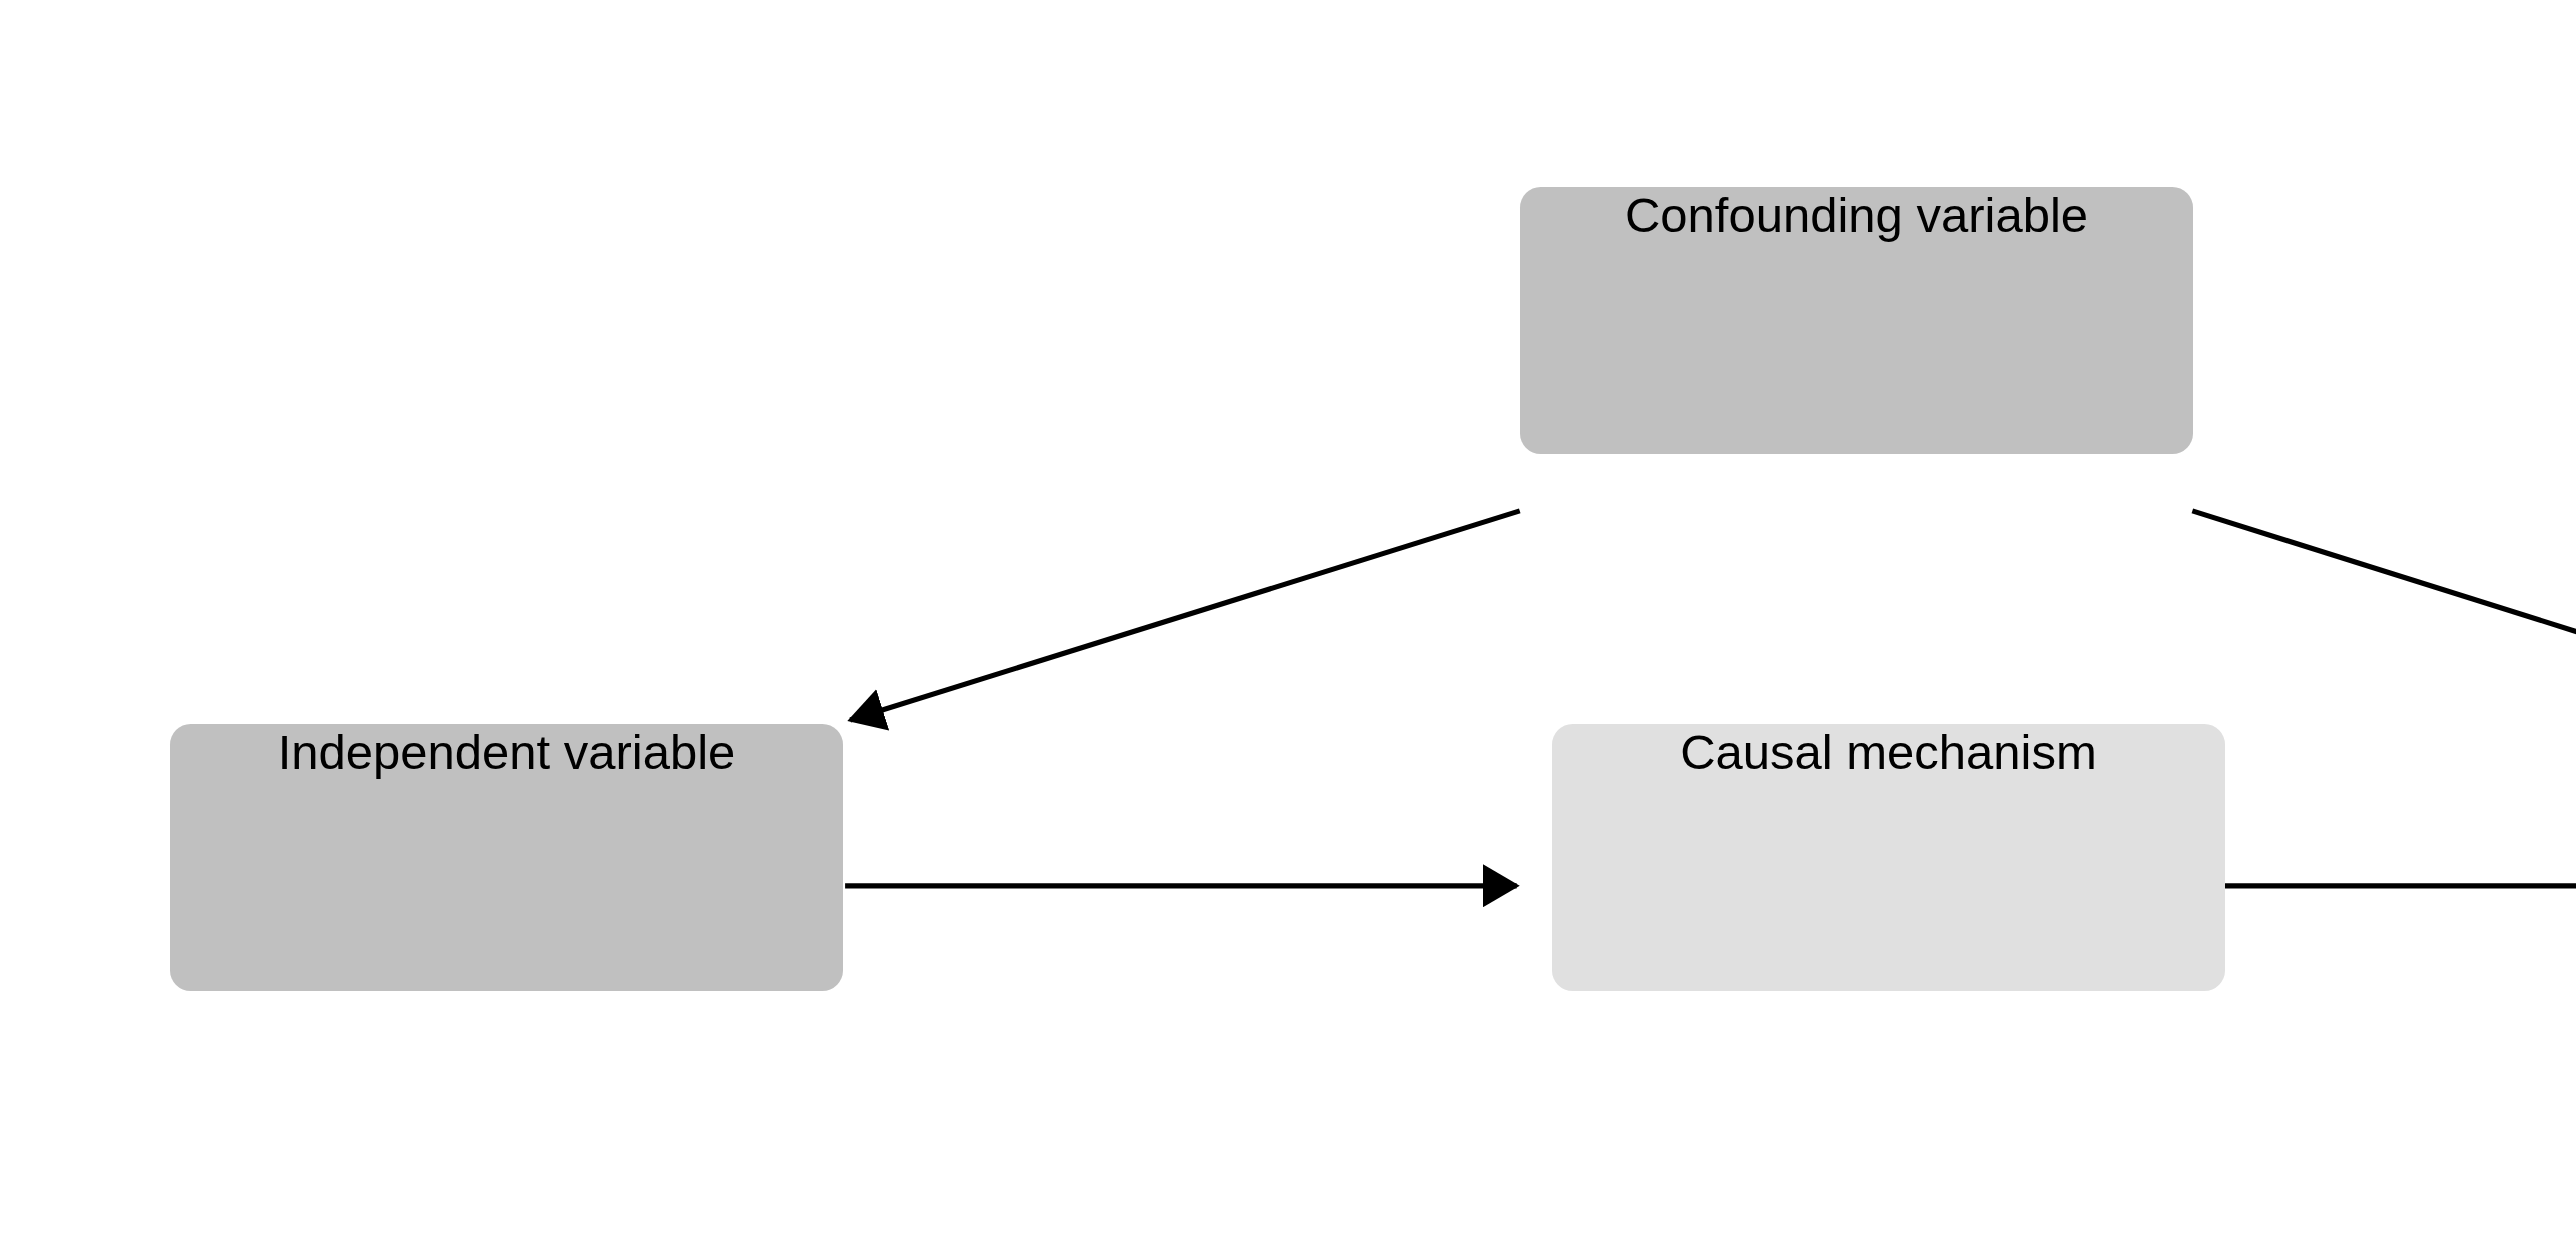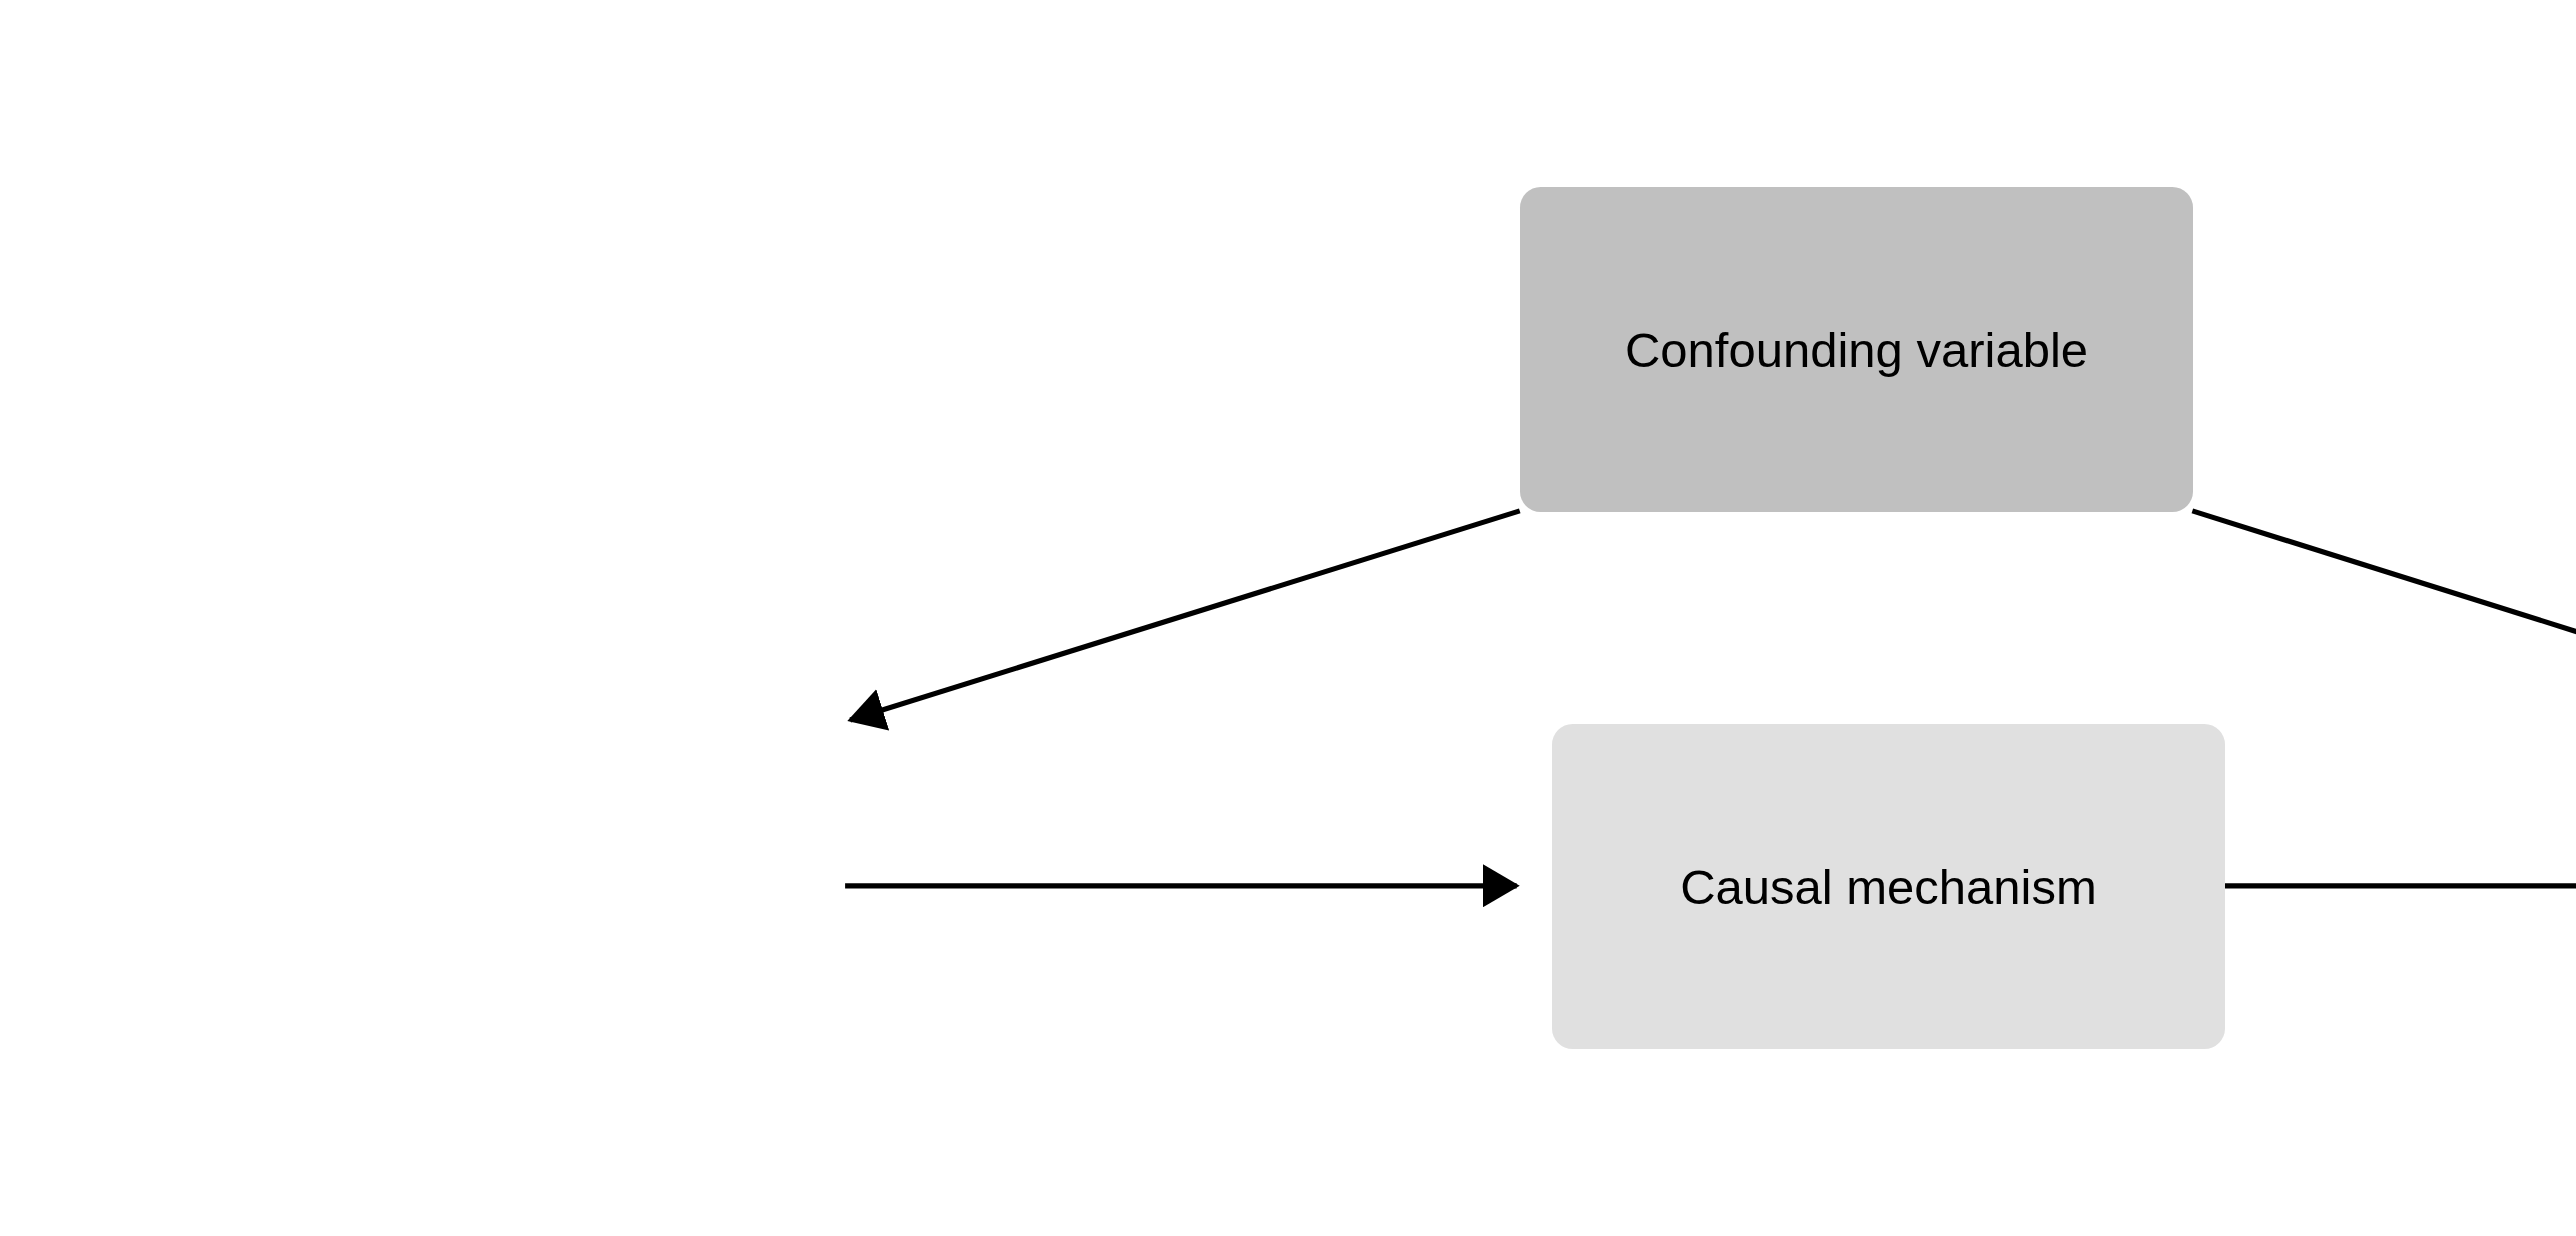--- a/index.html
+++ b/index.html
@@ -23,24 +23,24 @@
     height: 1236px;
   }
   .edge {
     stroke: #000000;
     stroke-width: 10;
     fill: none;
   }
   .node {
     position: absolute;
     width: 673px;
-    height: 325px;
+    height: 267px;
     border-radius: 20.6px;
     display: flex;
-    align-items: center;
+    align-items: flex-start;
     justify-content: center;
     text-align: center;
     font-size: 49px;
     color: #000000;
     letter-spacing: 0;
     white-space: nowrap;
   }
   #node-confounding { left: 1520px; top: 187px; }
   #node-independent { left: 170px;  top: 724px; }
   #node-causal      { left: 1520px; top: 724px; }
@@ -59,19 +59,22 @@
     <line class="edge" x1="2950" y1="992" x2="1650" y2="1398" marker-end="url(#arrowhead)"></line>
     <line class="edge" x1="4256" y1="992" x2="5548" y2="1398" marker-end="url(#arrowhead)"></line>
     <line class="edge" x1="1640" y1="1720" x2="2944" y2="1720" marker-end="url(#arrowhead)"></line>
     <line class="edge" x1="4260" y1="1720" x2="5554" y2="1720" marker-end="url(#arrowhead)"></line>
   </svg>
 
   <div class="node" id="node-confounding" style="background-color: rgb(192, 192, 192);">
     <span>Confounding variable</span>
   </div>
 
+  <div class="node" id="node-independent" style="background-color: rgb(192, 192, 192);">
+    <span>Independent variable</span>
+  </div>
 
   <div class="node" id="node-causal" style="background-color: rgb(224, 224, 224); margin-left: 32px;">
     <span>Causal mechanism</span>
   </div>
 
 </div>
 
 
 </body></html>

